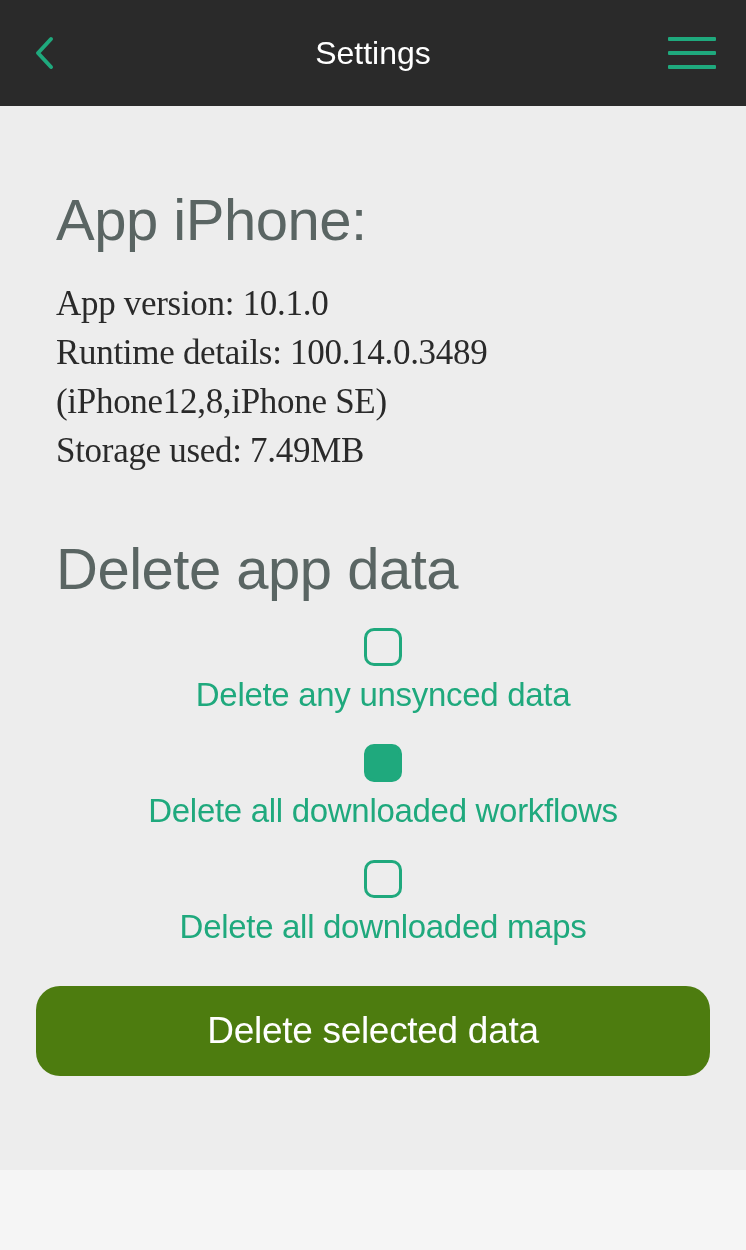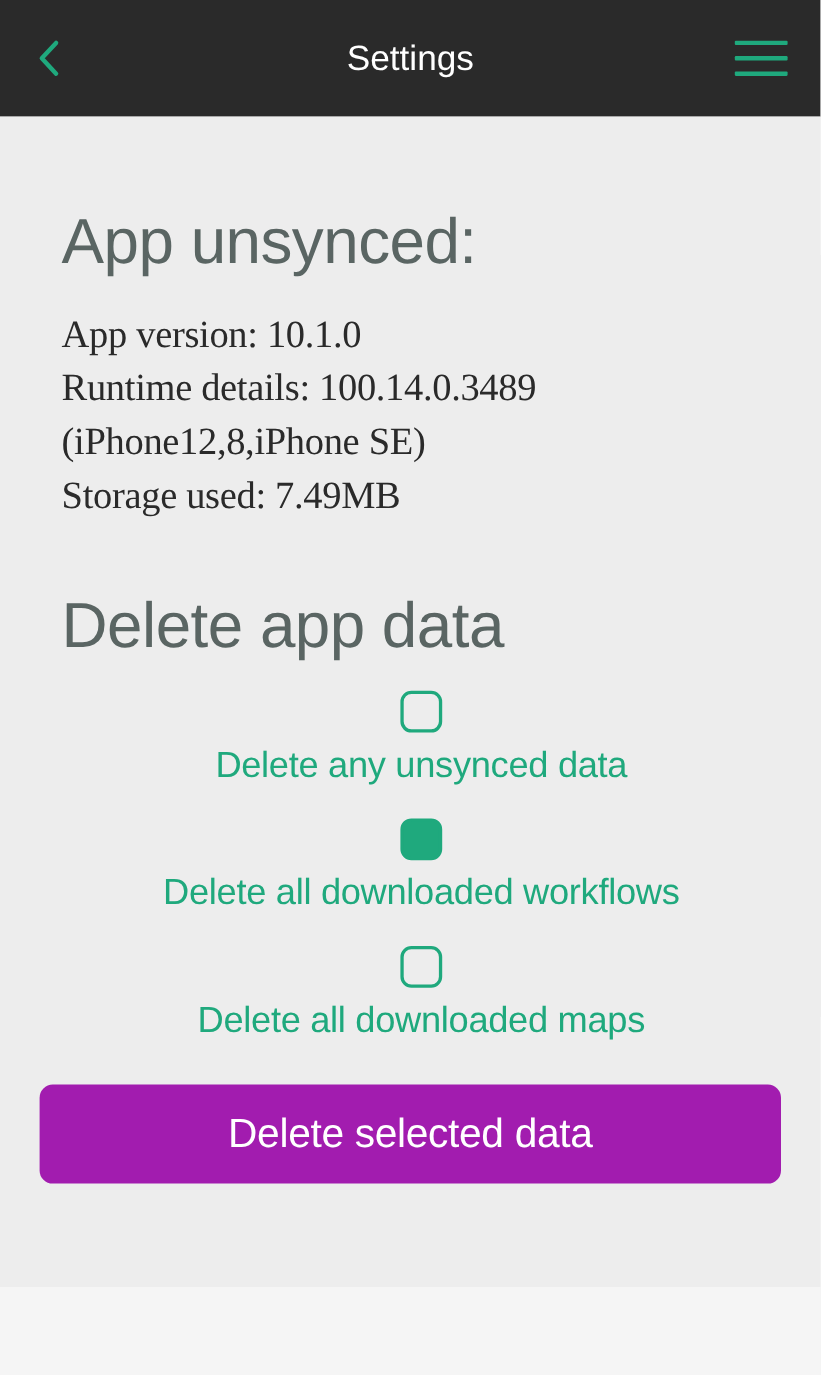--- a/index.html
+++ b/index.html
@@ -94,26 +94,26 @@
     .checkbox.checked {
       background: #1fa97d;
       border-color: #1fa97d;
     }
     .checkbox-label {
       color: #1fa97d;
       font-size: 33px;
       letter-spacing: -0.3px;
     }
     .delete-button {
-      background: #a21caf;
+      background: #4d7c0f;
       color: #fff;
       font-size: 37px;
       padding: 24px 0;
       border: none;
-      border-radius: 12px;
+      border-radius: 24px;
       width: calc(100% + 40px);
       margin-left: -20px;
       cursor: pointer;
       margin-top: 10px;
       letter-spacing: -0.3px;
     }
     .bottom-area {
       background: #f5f5f5;
       height: 80px;
     }
@@ -130,21 +130,21 @@
   <div class="header-title">Settings</div>
   <div class="menu-icon">
     <div></div>
     <div></div>
     <div></div>
   </div>
 </div>
 
 <div class="content">
   <div class="detail-block">
-    <h1 class="section-heading">App unsynced:</h1>
+    <h1 class="section-heading">App iPhone:</h1>
     <div class="detail-line">App version: 10.1.0</div>
     <div class="detail-line">Runtime details: 100.14.0.3489</div>
     <div class="detail-line">(iPhone12,8,iPhone SE)</div>
     <div class="detail-line">Storage used: 7.49MB</div>
   </div>
 
   <div>
     <h1 class="section-heading">Delete app data</h1>
 
     <div class="checkbox-row">

